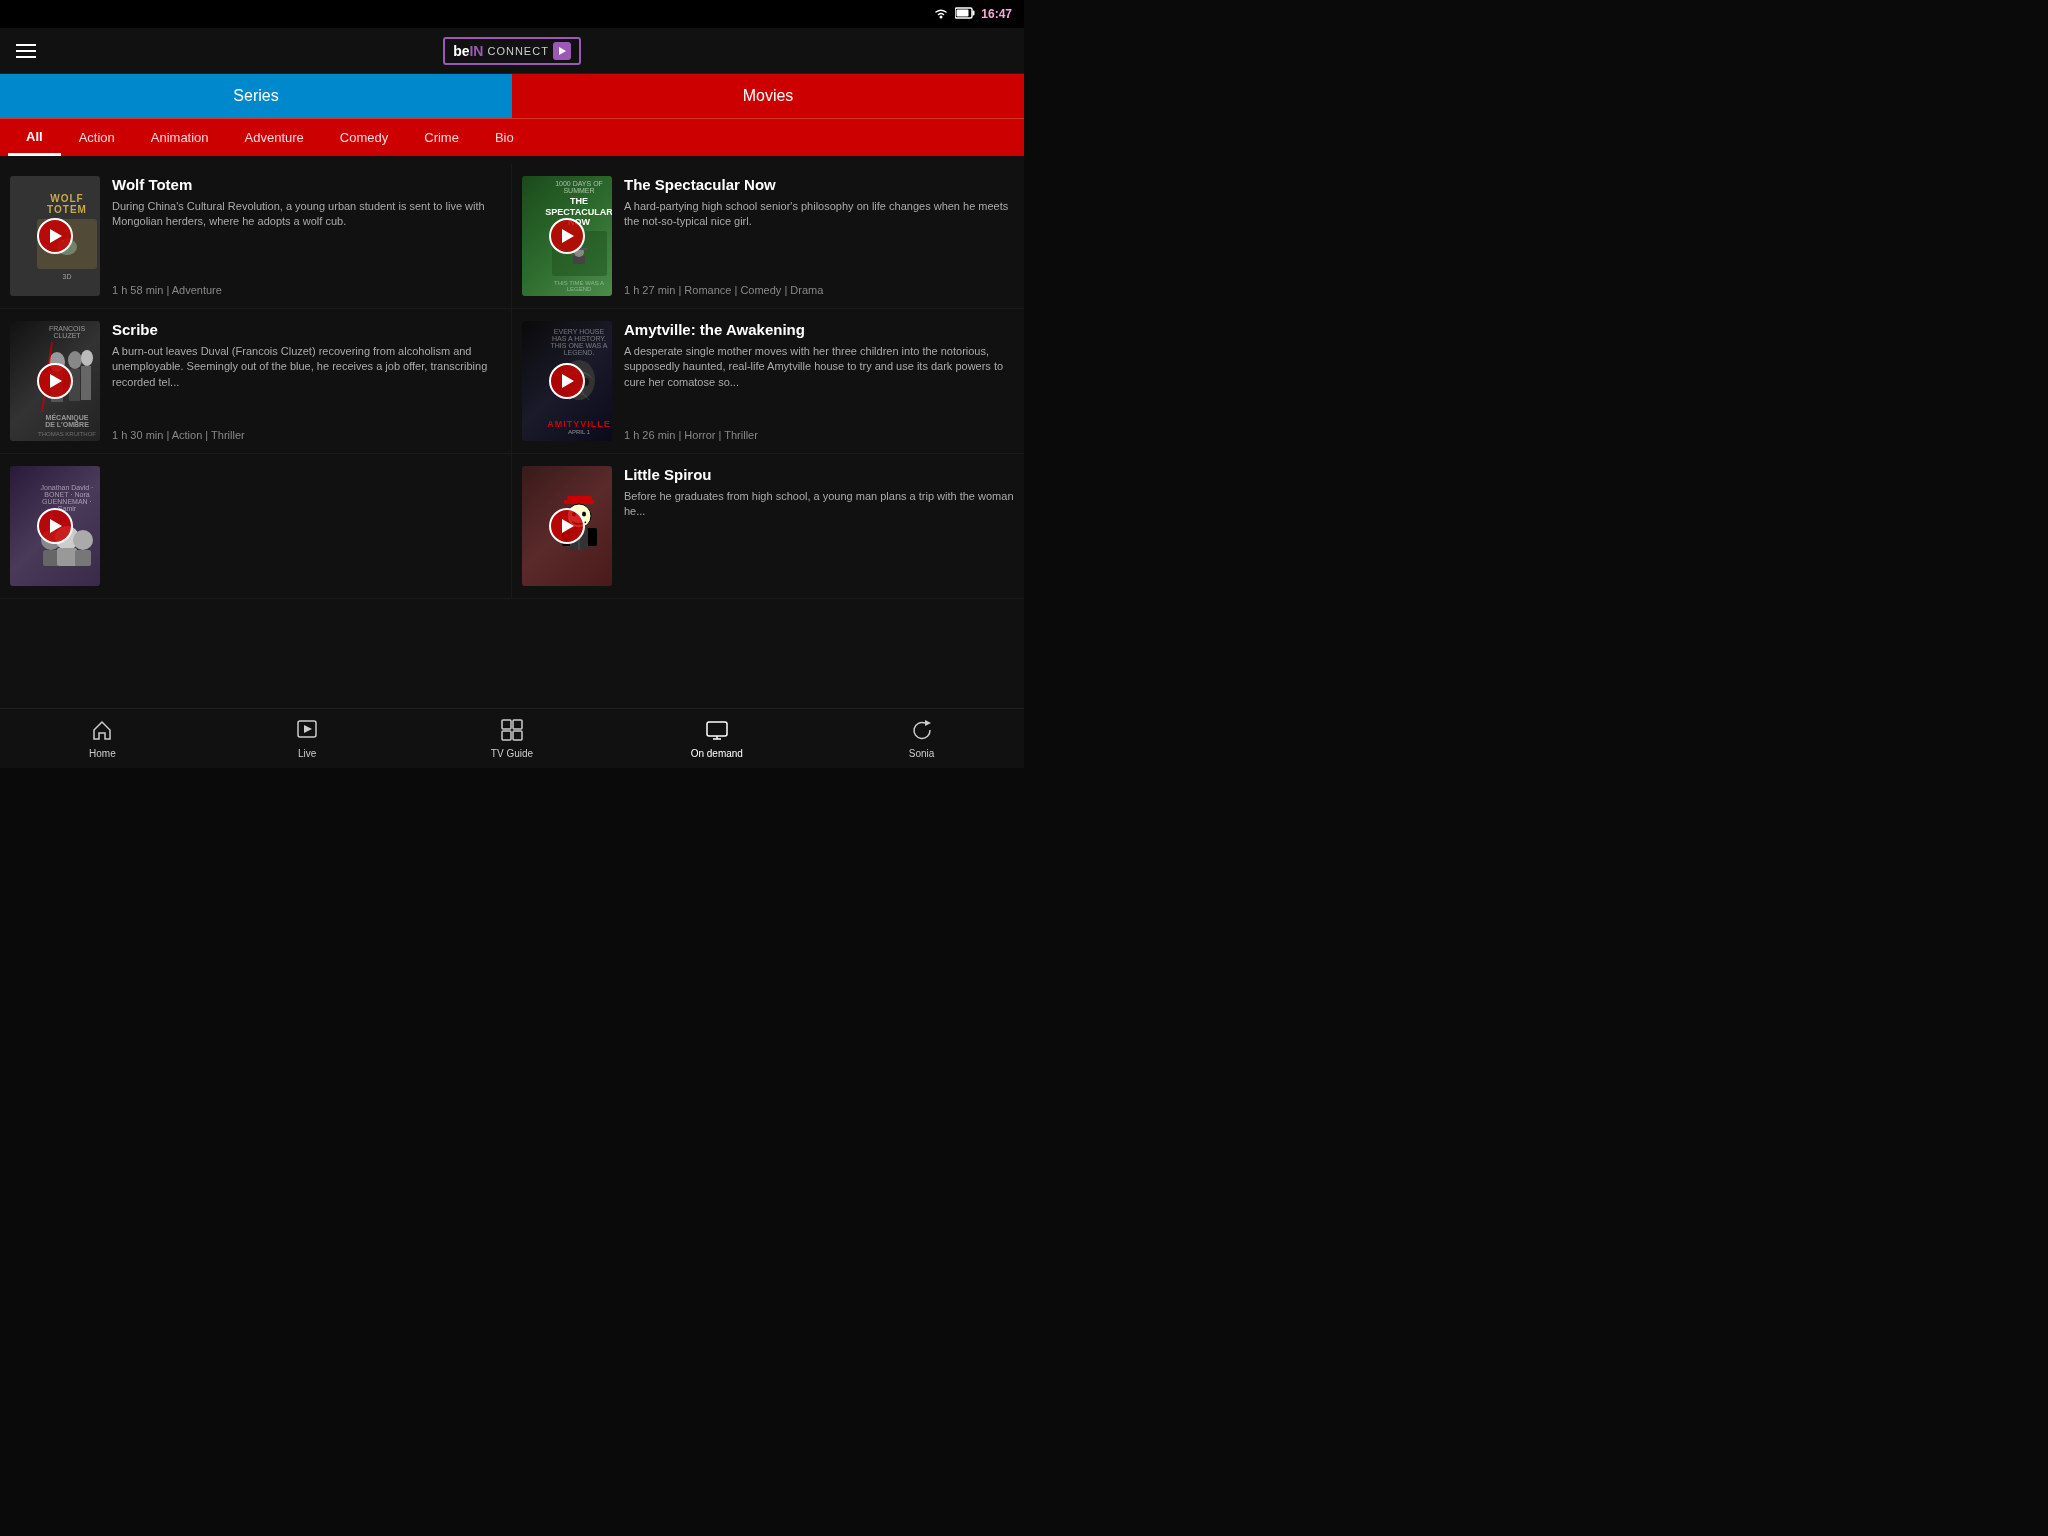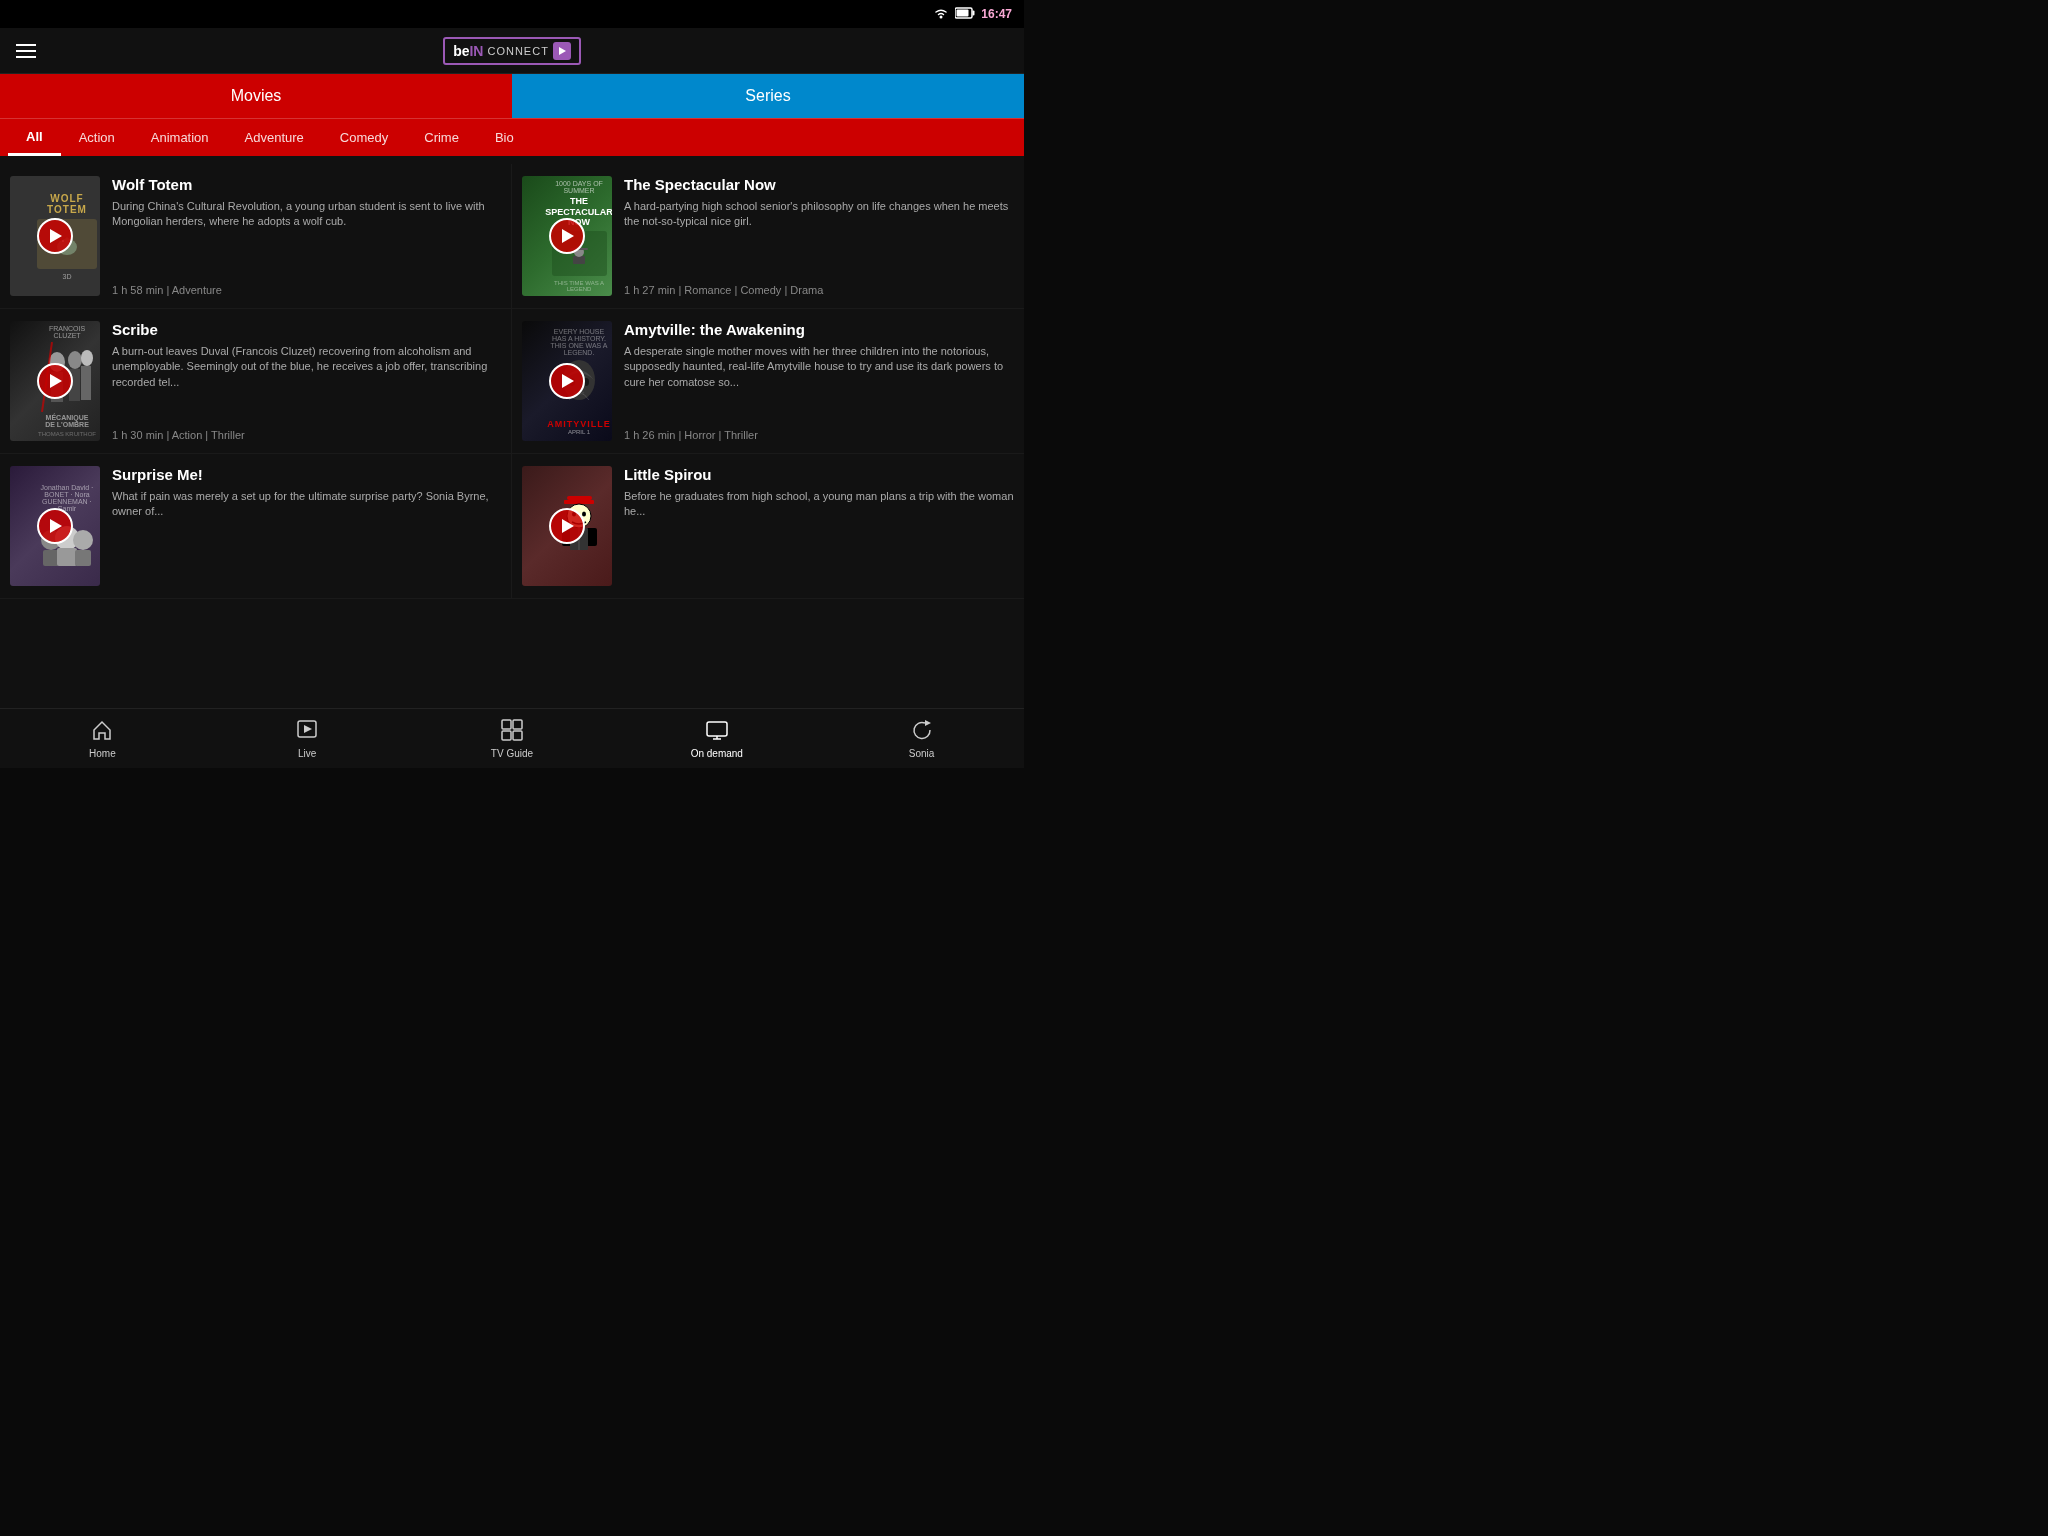--- a/index.html
+++ b/index.html
@@ -316,25 +316,25 @@
     <span class="logo-connect">CONNECT</span>
     <div class="logo-play">
       <svg width="10" height="10" viewBox="0 0 10 10">
         <polygon points="2,1 9,5 2,9" fill="white"></polygon>
       </svg>
     </div>
   </div>
 </div>
 
 <div class="main-tabs">
+  <div class="main-tab series">
+    <span>Series</span>
+  </div>
   <div class="main-tab movies">
     <span>Movies</span>
-  </div>
-  <div class="main-tab series">
-    <span>Series</span>
   </div>
 </div>
 
 <div class="genre-bar">
   <div class="genre-item active">
     <span>All</span>
   </div>
   <div class="genre-item">
     <span>Action</span>
   </div>
@@ -474,25 +474,20 @@
             <circle cx="44" cy="22" r="10" fill="#aaa"></circle>
             <rect x="4" y="32" width="16" height="16" fill="#666" rx="2"></rect>
             <rect x="18" y="30" width="20" height="18" fill="#999" rx="2"></rect>
             <rect x="36" y="32" width="16" height="16" fill="#777" rx="2"></rect>
           </svg>
         </div>
         <div class="play-btn">
           <div class="play-triangle"></div>
         </div>
       </div>
-      <div class="movie-info">
-        <div class="movie-title">Surprise Me!</div>
-        <div class="movie-desc">What if pain was merely a set up for the ultimate surprise party? Sonia Byrne, owner of...</div>
-        <div class="movie-meta"></div>
-      </div>
     </div>
 
     <div class="movie-card">
       <div class="movie-poster poster-spirou">
         <div style="text-align:center;padding:4px;width:100%;height:100%;display:flex;flex-direction:column;align-items:center;justify-content:center;">
           <svg width="55" height="60" viewBox="0 0 55 60">
             <rect x="15" y="0" width="25" height="4" fill="#c00" rx="2"></rect>
             <rect x="12" y="4" width="30" height="4" fill="#c00" rx="1"></rect>
             <circle cx="27" cy="20" r="12" fill="#ffc" stroke="#000" stroke-width="1"></circle>
             <ellipse cx="22" cy="18" rx="2" ry="2.5" fill="#000"></ellipse>

